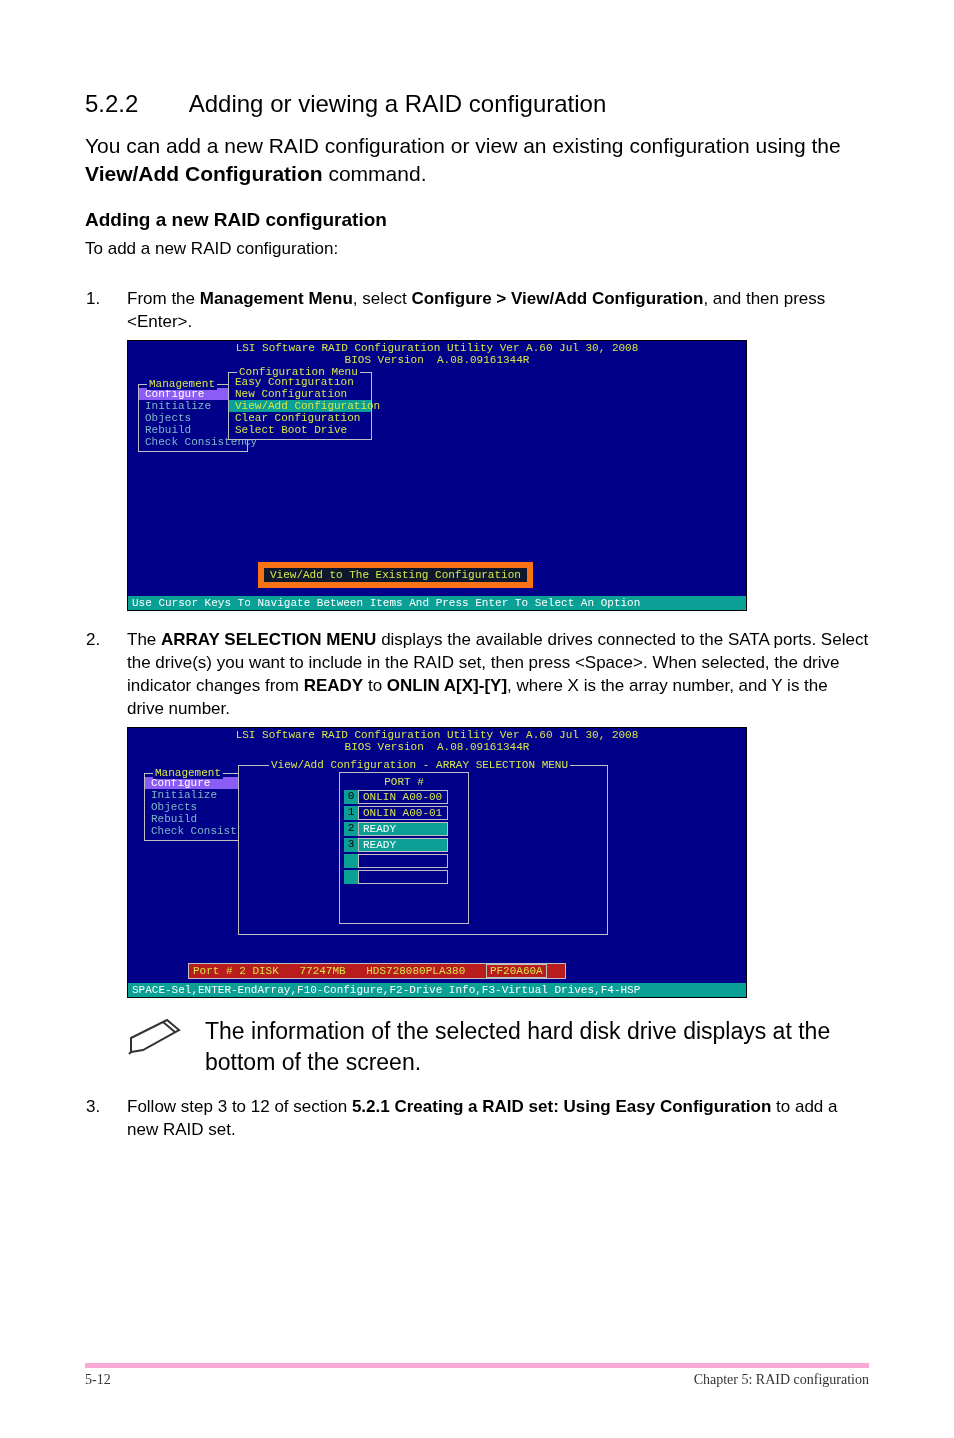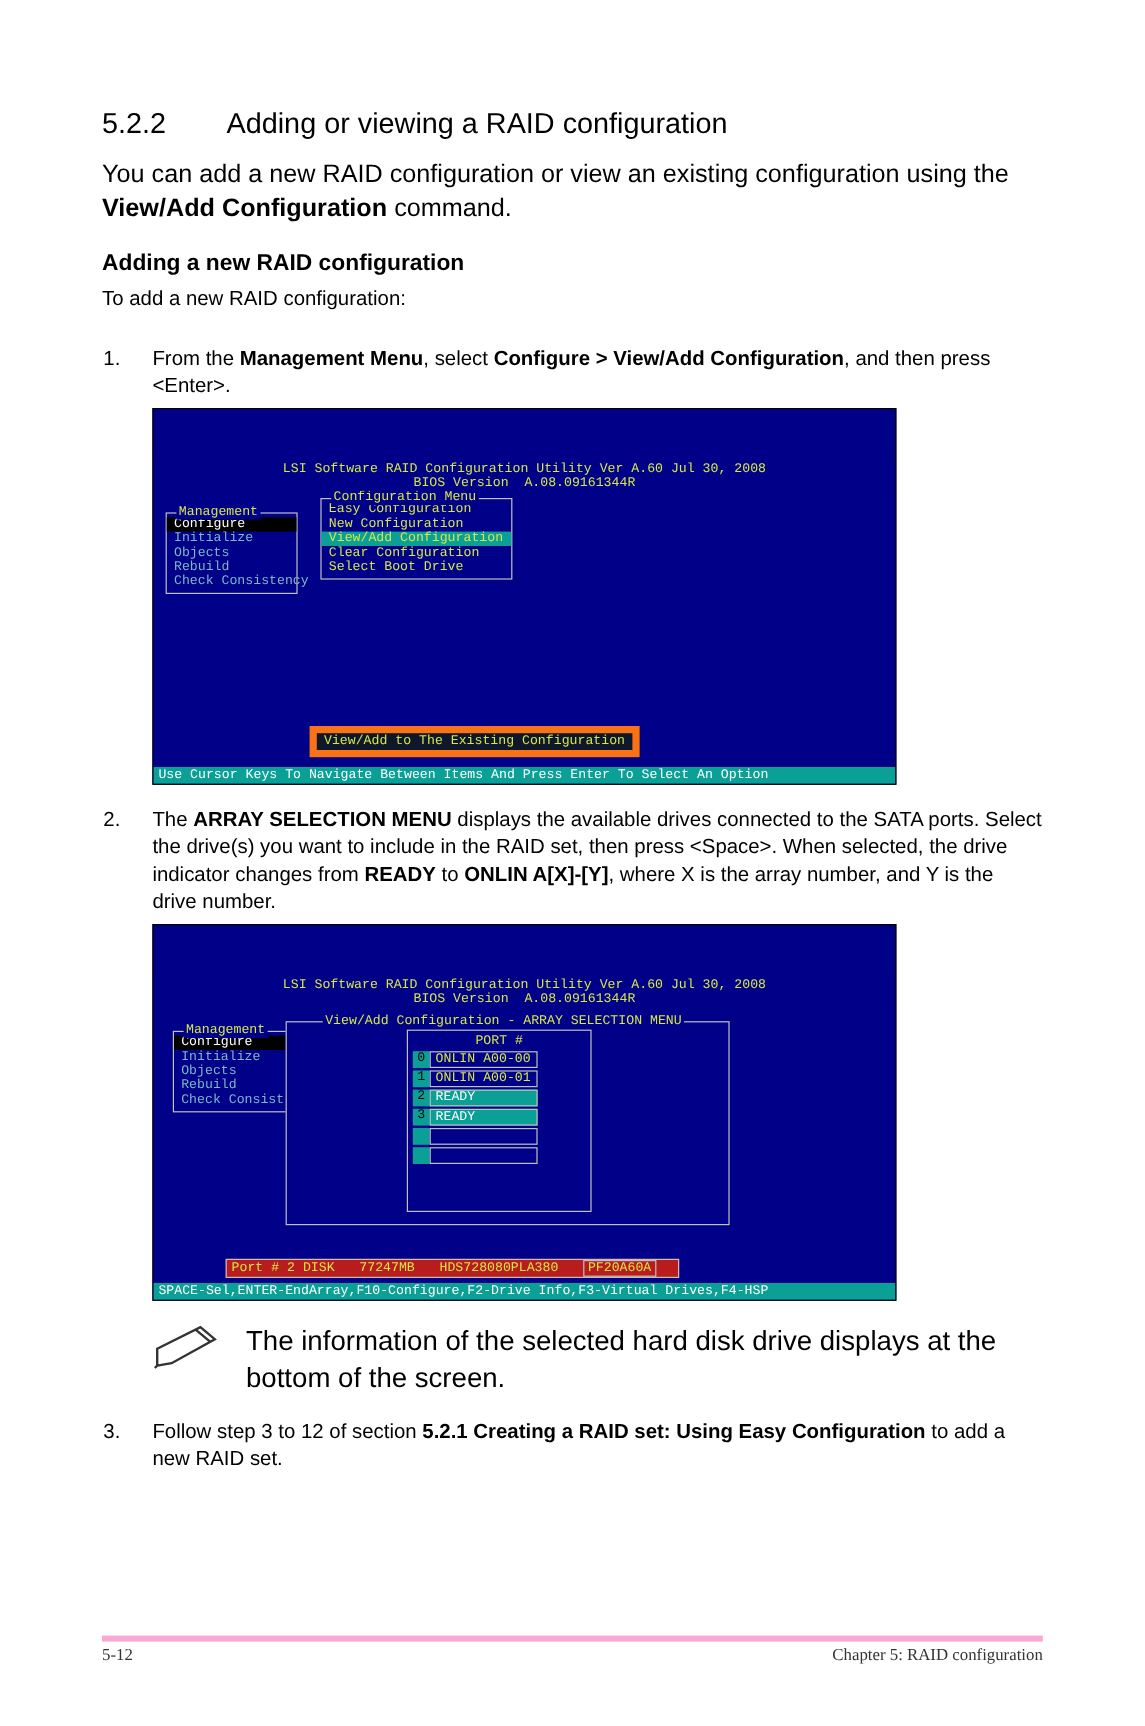--- a/index.html
+++ b/index.html
@@ -59,21 +59,20 @@
       line-height: 1.1;
       color: #e8e8e8;
       background: #000088;
       border: 1px solid #000;
     }
     .bios-titlebar {
       background: #000088;
       color: #d6e64b;
       text-align: center;
       padding: 1px 0 0 0;
-      margin-top: 43px;
     }
     .bios-titlebar .line2 { color: #d6e64b; }
     .bios-body {
       position: relative;
       background: #000088;
       height: 230px;
       overflow: hidden;
     }
     .panel {
       position: absolute;
@@ -88,21 +87,21 @@
       color: #d6e64b;
       padding: 0 2px;
       font-size: 11px;
     }
     .menu-item {
       padding: 0px 6px;
       white-space: nowrap;
       color: #d6e64b;
     }
     .menu-item.dim { color: #7db8c4; }
-    .menu-item.sel { background: #000000; color: #fff; }
+    .menu-item.sel { background: #8b5cf6; color: #fff; }
     .menu-item.hl { background: #0aa095; color: #d6e64b; }
 
     .bios-statusbox {
       position: absolute;
       border: 6px solid #f97316;
       background: #0f172a;
       color: #d6e64b;
       padding: 1px 6px;
       font-size: 11px;
     }
@@ -221,21 +220,21 @@
 
           <div class="panel" style="top:18px; left:10px; width:110px; padding:3px 0;">
             <div class="panel-title">Management</div>
             <div class="menu-item sel">Configure</div>
             <div class="menu-item dim">Initialize</div>
             <div class="menu-item dim">Objects</div>
             <div class="menu-item dim">Rebuild</div>
             <div class="menu-item dim">Check Consistency</div>
           </div>
 
-          <div class="panel" style="top:6px; left:100px; width:160px; padding:3px 0;margin-left:39px;">
+          <div class="panel" style="top:6px; left:100px; width:144px; padding:3px 0;">
             <div class="panel-title">Configuration Menu</div>
             <div class="menu-item">Easy Configuration</div>
             <div class="menu-item">New Configuration</div>
             <div class="menu-item hl">View/Add Configuration</div>
             <div class="menu-item">Clear Configuration</div>
             <div class="menu-item">Select Boot Drive</div>
           </div>
 
           <div class="bios-statusbox" style="bottom:8px; left:130px;">View/Add to The Existing Configuration</div>
         </div>
@@ -261,21 +260,21 @@
             <div class="menu-item sel">Configure</div>
             <div class="menu-item dim">Initialize</div>
             <div class="menu-item dim">Objects</div>
             <div class="menu-item dim">Rebuild</div>
             <div class="menu-item dim">Check Consist</div>
           </div>
 
           <div class="panel" style="top:12px; left:110px; width:370px; height:170px; padding:6px 0;">
             <div class="panel-title" style="left:30px;">View/Add Configuration - ARRAY SELECTION MENU</div>
 
-            <div class="panel" style="top:6px; left:100px; width:154px; height:152px; padding:3px 4px; border-color:#c0c0c0;">
+            <div class="panel" style="top:6px; left:100px; width:130px; height:152px; padding:3px 4px; border-color:#c0c0c0;">
               <div class="port-header">PORT #</div>
               <div class="port-row">
                 <div class="port-idx">0</div>
                 <div class="port-val">ONLIN A00-00</div>
               </div>
               <div class="port-row">
                 <div class="port-idx">1</div>
                 <div class="port-val">ONLIN A00-01</div>
               </div>
               <div class="port-row">

